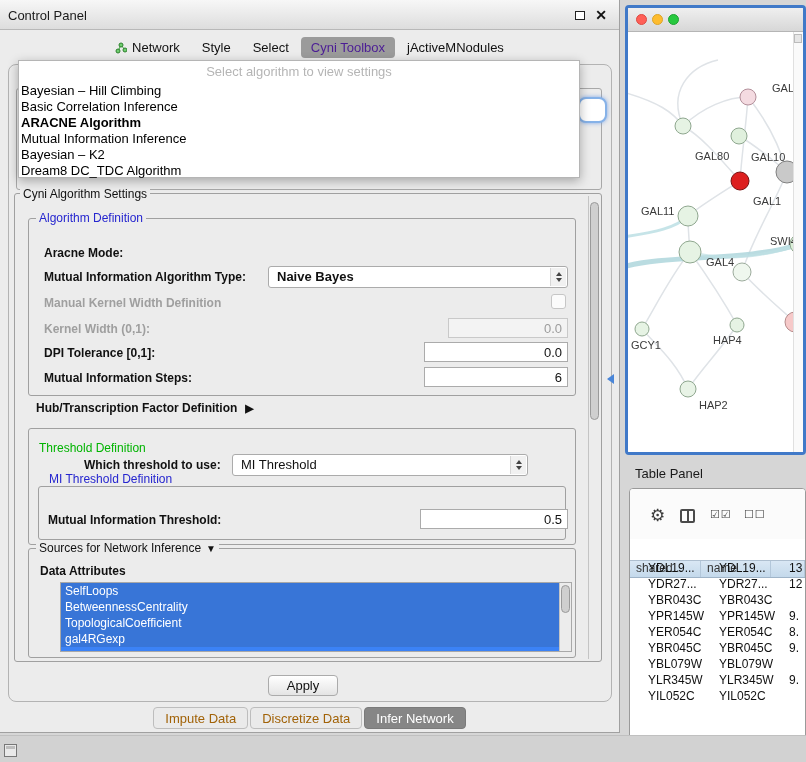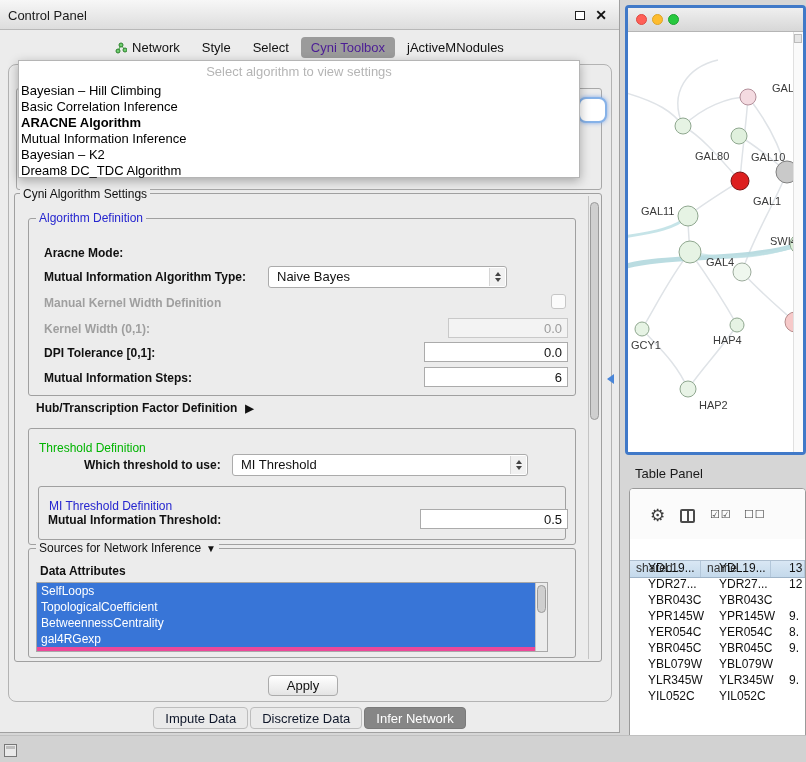--- a/index.html
+++ b/index.html
@@ -94,39 +94,39 @@
     position:absolute; width:15px; height:15px; background:#fbfbfb;
     border:1px solid #c6c6c6; border-radius:3px;
   }
 
   .v-scrollbar {
     position:absolute; width:12px; background:#ececec; border-left:1px solid #c4c4c4;
   }
   .v-thumb { position:absolute; left:1px; width:9px; background:#cfcfcf; border:1px solid #9a9a9a; border-radius:5px; }
 
   .data-list {
-    position:absolute; left:36px; top:582px; width:512px; height:70px;
-    background:#ec4899; border:1px solid #a8a8a8; overflow:hidden;
+    position:absolute; left:60px; top:582px; width:512px; height:70px;
+    background:#3b82f6; border:1px solid #a8a8a8; overflow:hidden;
   }
   .list-item {
     height:16px; line-height:16px; font-size:12px; color:#fff;
     background:#3875d7; padding-left:4px; width:499px;
   }
 
   .apply-btn {
     position:absolute; left:268px; top:675px; width:70px; height:21px;
     background:linear-gradient(#ffffff,#e4e4e4); border:1px solid #ababab; border-radius:4px;
     font-size:13px; text-align:center; line-height:19px; color:#111;
   }
 
   .bottom-tabbar {
     position:absolute; left:0; right:0; top:707px; height:22px;
     display:flex; justify-content:center; gap:2px; font-size:13px;
   }
-  .btab { padding:3px 11px; background:#eaeaea; border:1px solid #bdbdbd; border-radius:4px; color:#0f172a; }
+  .btab { padding:3px 11px; background:#eaeaea; border:1px solid #bdbdbd; border-radius:4px; color:#a16207; }
   .btab.selected { background:#868686; border-color:#7a7a7a; color:#fff; }
 
   
   .net-window {
     position:absolute; left:625px; top:5px; width:181px; height:450px;
     border:3px solid #4079c8; border-radius:4px; background:#fff; overflow:hidden;
   }
   .net-titlebar {
     position:absolute; left:0; right:0; top:0; height:24px;
     background:linear-gradient(#efefef,#d7d7d7); border-bottom:1px solid #b5b5b5;
@@ -230,21 +230,21 @@
   <div class="v-scrollbar" style="left:588px; top:196px; height:463px;">
     <div class="v-thumb" style="top:6px; height:218px;"></div>
   </div>
 
   <div class="groupbox" style="left:28px; top:218px; width:548px; height:178px;"></div>
   <span class="group-title t-blue" style="left:36px; top:211px;">Algorithm Definition</span>
 
   <span class="flabel" style="left:44px; top:246px;">Aracne Mode:</span>
 
   <span class="flabel" style="left:44px; top:270px;">Mutual Information Algorithm Type:</span>
-  <div class="combo" style="left:268px; top:266px; width:239px;">
+  <div class="combo" style="left:268px; top:266px; width:300px;font-weight:bold;">
     <span>Naive Bayes</span>
     <span class="combo-arrows">
         <span class="tri-up"></span>
         <span class="tri-down"></span>
       </span>
   </div>
 
   <span class="flabel disabled" style="left:44px; top:296px;">Manual Kernel Width Definition</span>
   <span class="checkbox" style="left:551px; top:294px;"></span>
 
@@ -265,34 +265,34 @@
   <span class="flabel" style="left:84px; top:458px;">Which threshold to use:</span>
   <div class="combo" style="left:232px; top:454px; width:296px;">
     <span>MI Threshold</span>
     <span class="combo-arrows">
         <span class="tri-up"></span>
         <span class="tri-down"></span>
       </span>
   </div>
 
   <div class="groupbox" style="left:38px; top:486px; width:528px; height:54px;"></div>
-  <span class="group-title t-blue" style="left:46px; top:499px;text-align:center;">MI Threshold Definition</span>
+  <span class="group-title t-blue" style="left:46px; top:472px;text-align:center;">MI Threshold Definition</span>
 
   <span class="flabel" style="left:48px; top:513px;">Mutual Information Threshold:</span>
   <input class="field" style="left: 420px; top: 509px; width: 148px;" readonly="" value="0.5">
 
   <div class="groupbox" style="left:28px; top:548px; width:548px; height:110px;"></div>
   <span class="group-title t-black" style="left:36px; top:541px;"><span>Sources for Network Inference</span><span class="tri-dn-inline">▼</span></span>
 
   <span class="flabel" style="left:40px; top:564px;">Data Attributes</span>
 
   <div class="data-list">
     <div class="list-item">SelfLoops</div>
+    <div class="list-item">BetweennessCentrality</div>
     <div class="list-item">TopologicalCoefficient</div>
-    <div class="list-item">BetweennessCentrality</div>
     <div class="list-item">gal4RGexp</div>
     <div class="v-scrollbar" style="right:0; left:auto; top:0; height:68px; width:12px;">
       <div class="v-thumb" style="top:2px; height:28px;"></div>
     </div>
   </div>
 
   <div class="apply-btn">Apply</div>
 
   <div class="bottom-tabbar">
     <span class="btab">Impute Data</span>

